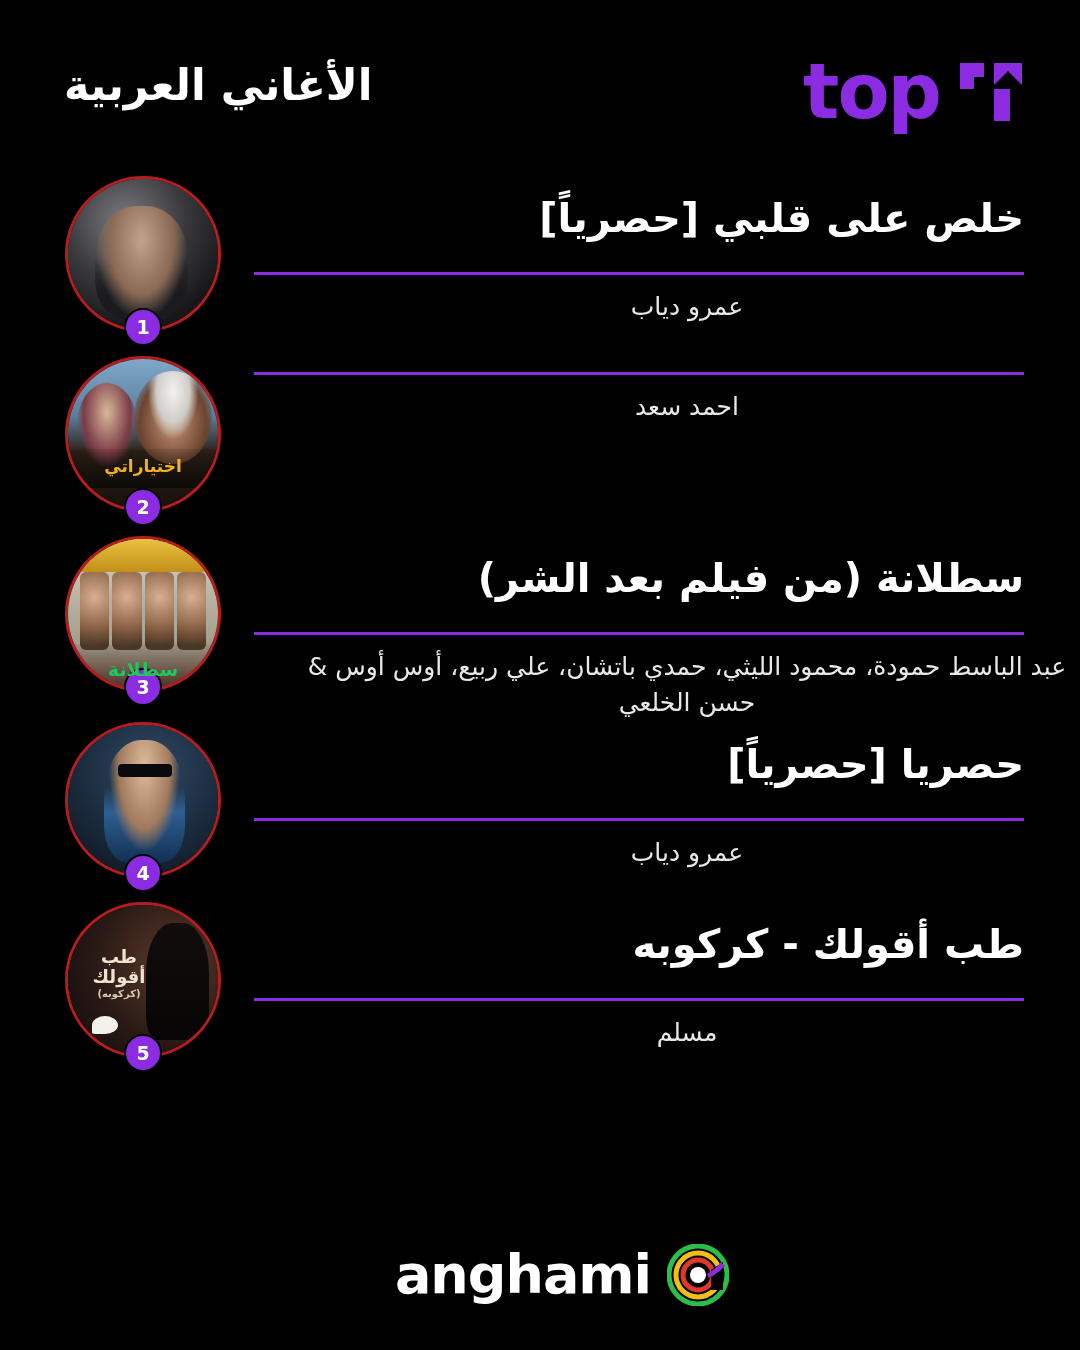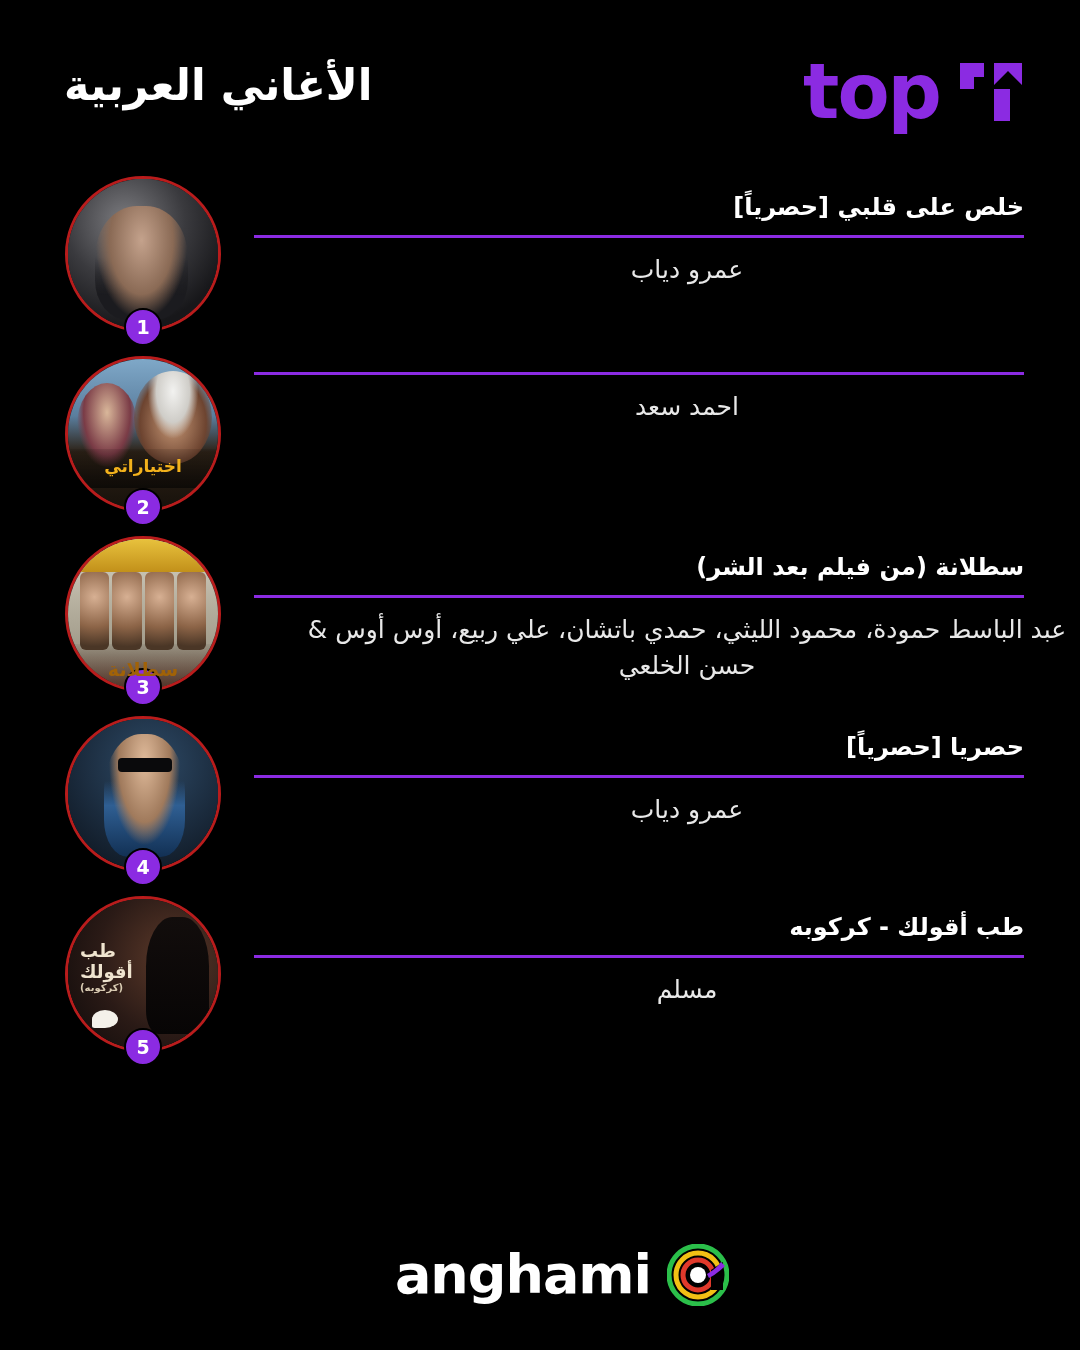--- a/index.html
+++ b/index.html
@@ -73,27 +73,27 @@
   }
   .row-text {
     flex: 1;
     display: flex;
     flex-direction: column;
     align-items: flex-end;
     direction: rtl;
     padding-top: 16px;
   }
   .song-title {
-    font-size: 24px;
+    font-size: 40px;
     font-weight: 700;
     color: #ffffff;
     text-align: right;
     line-height: 1.3;
     width: 100%;
-    padding-bottom: 12px;
+    padding-bottom: 28px;
   }
   .divider {
     width: 100%;
     height: 3px;
     background: #8b2be2;
     margin: 0 0 14px 0;
   }
   .artist {
     font-size: 25px;
     font-weight: 400;
@@ -225,21 +225,21 @@
     flex: 1;
     border-radius: 6px;
     background: radial-gradient(circle at 50% 32%, #d7b093 0%, #8c6447 55%, #4a3626 90%);
   }
   .art-3-label {
     position: absolute;
     left: 0; right: 0; bottom: 6%;
     text-align: center;
     font-size: 19px;
     font-weight: 700;
-    color: #a16207;
+    color: #22c55e;
     direction: rtl;
     z-index: 2;
   }
   .art-4 {
     background:
       radial-gradient(circle at 55% 30%, #2e4a66 0%, #1a2a3c 55%, #0b1119 100%),
       linear-gradient(180deg, #24425e, #0a0f16);
   }
   .art-4::before {
     content: "";
@@ -270,21 +270,21 @@
     right: 6%; top: 12%;
     width: 42%; height: 78%;
     background: linear-gradient(180deg, #120d0c 0%, #070505 100%);
     border-radius: 42% 42% 20% 20%;
   }
   .art-5-label {
     position: absolute;
     left: 8%;
     top: 28%;
     width: 52%;
-    text-align: left;
+    text-align: center;
     font-size: 18px;
     font-weight: 700;
     color: #efe4cf;
     line-height: 1.15;
     direction: rtl;
   }
   .art-5-label em {
     display: block;
     font-size: 10px;
     font-style: normal;

